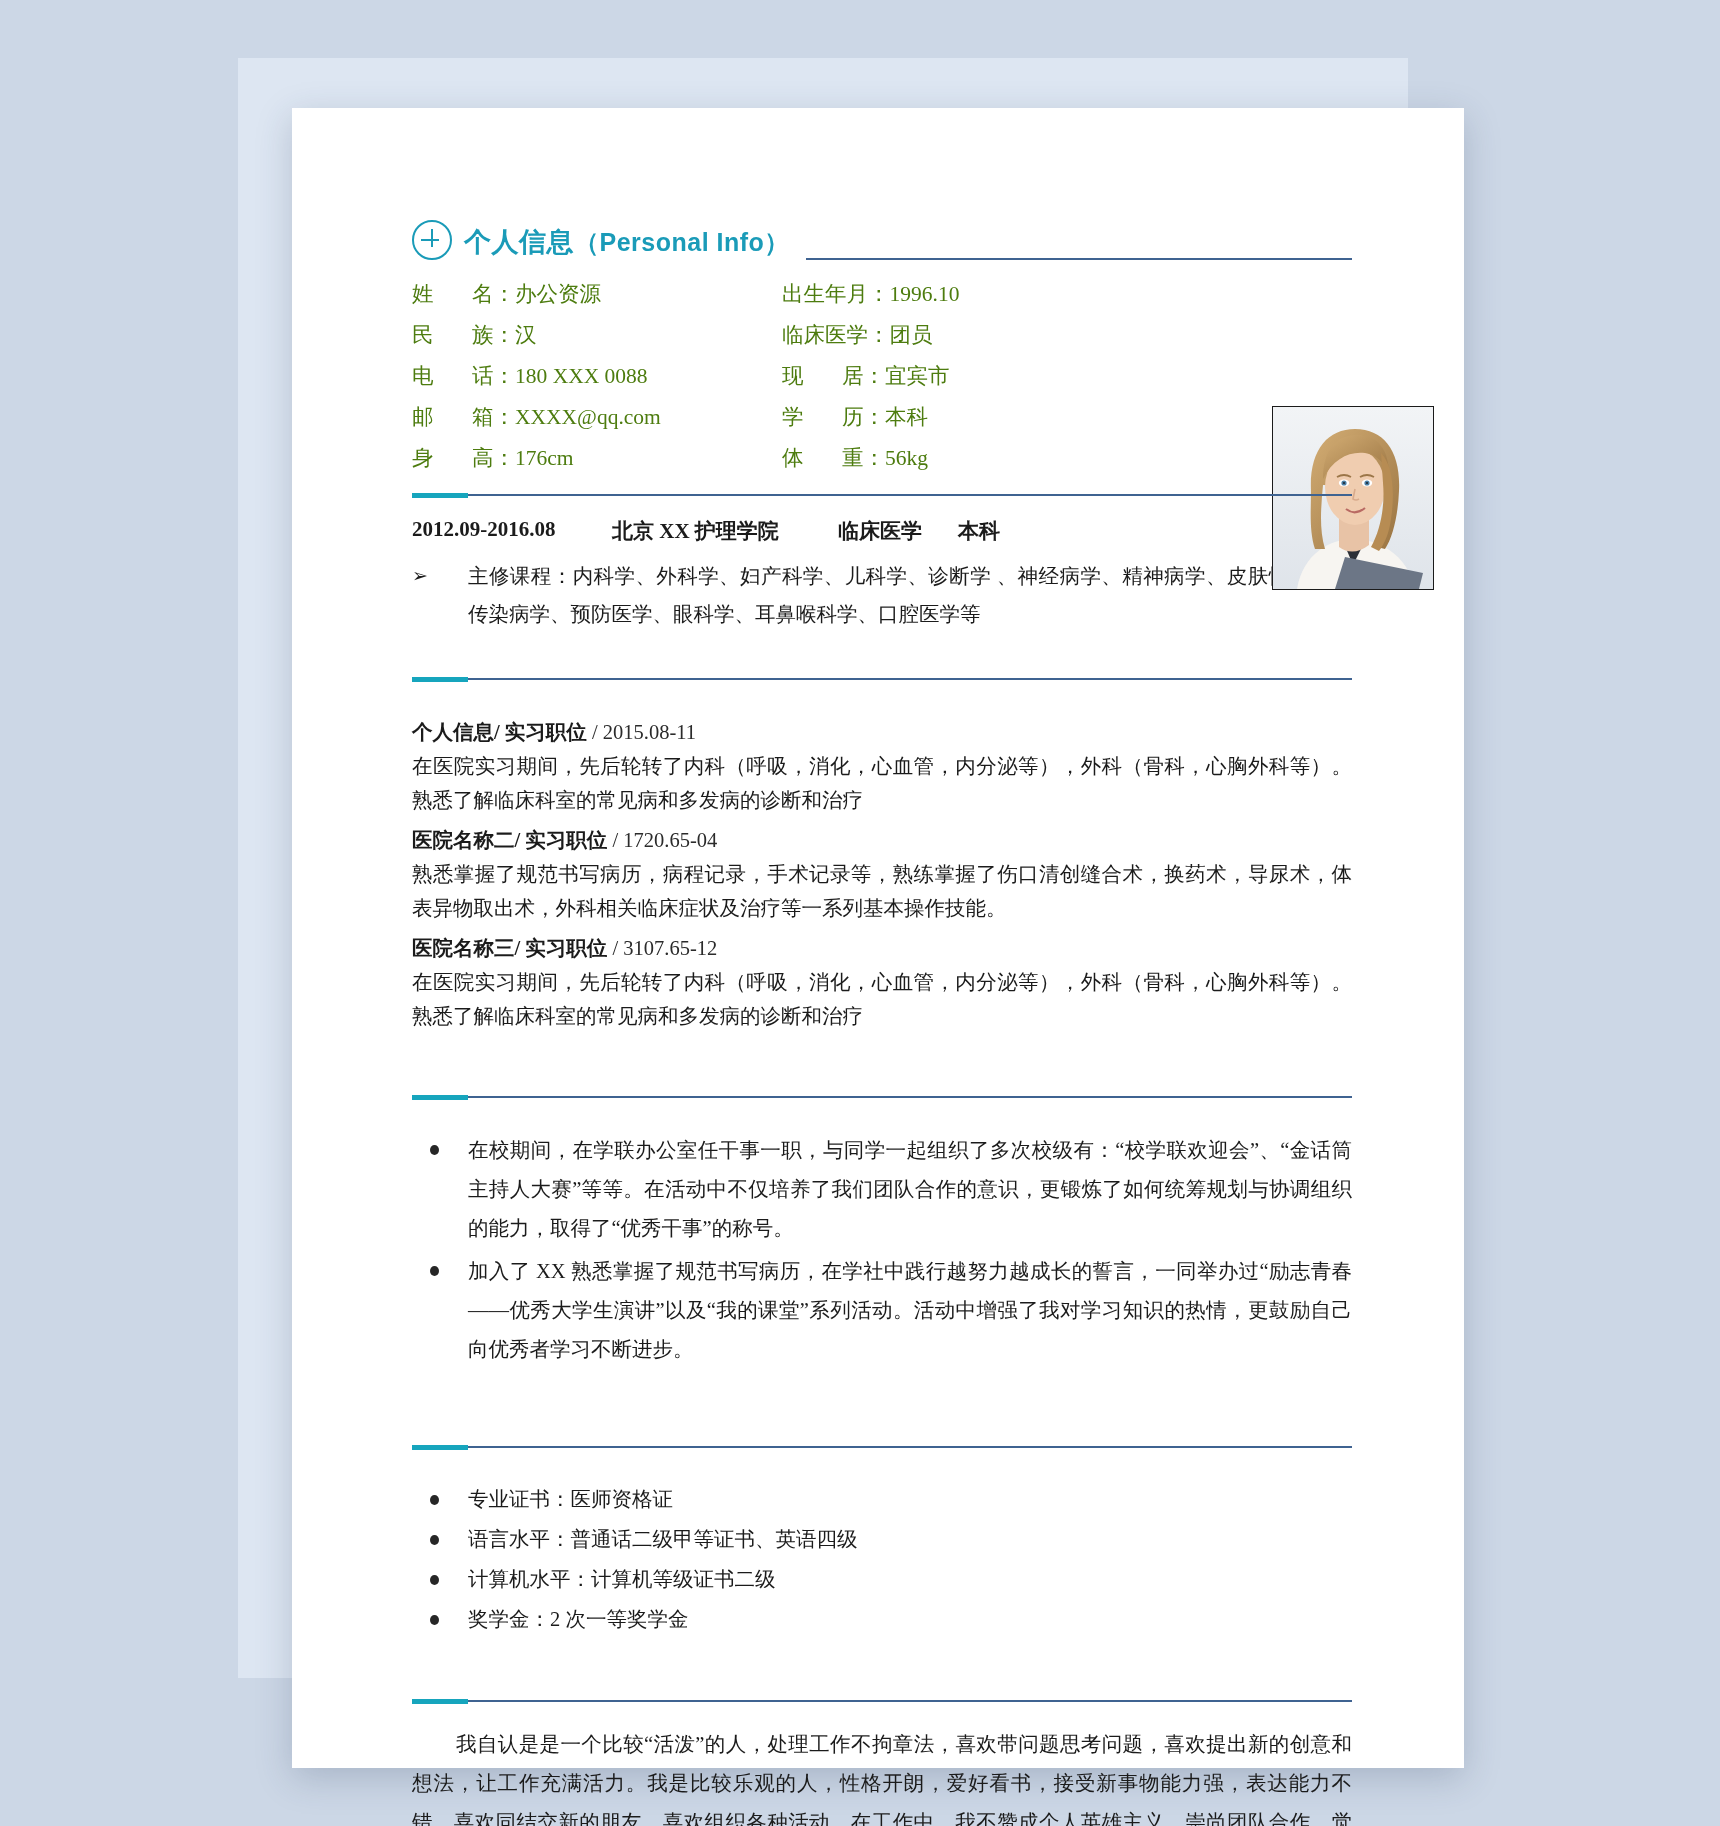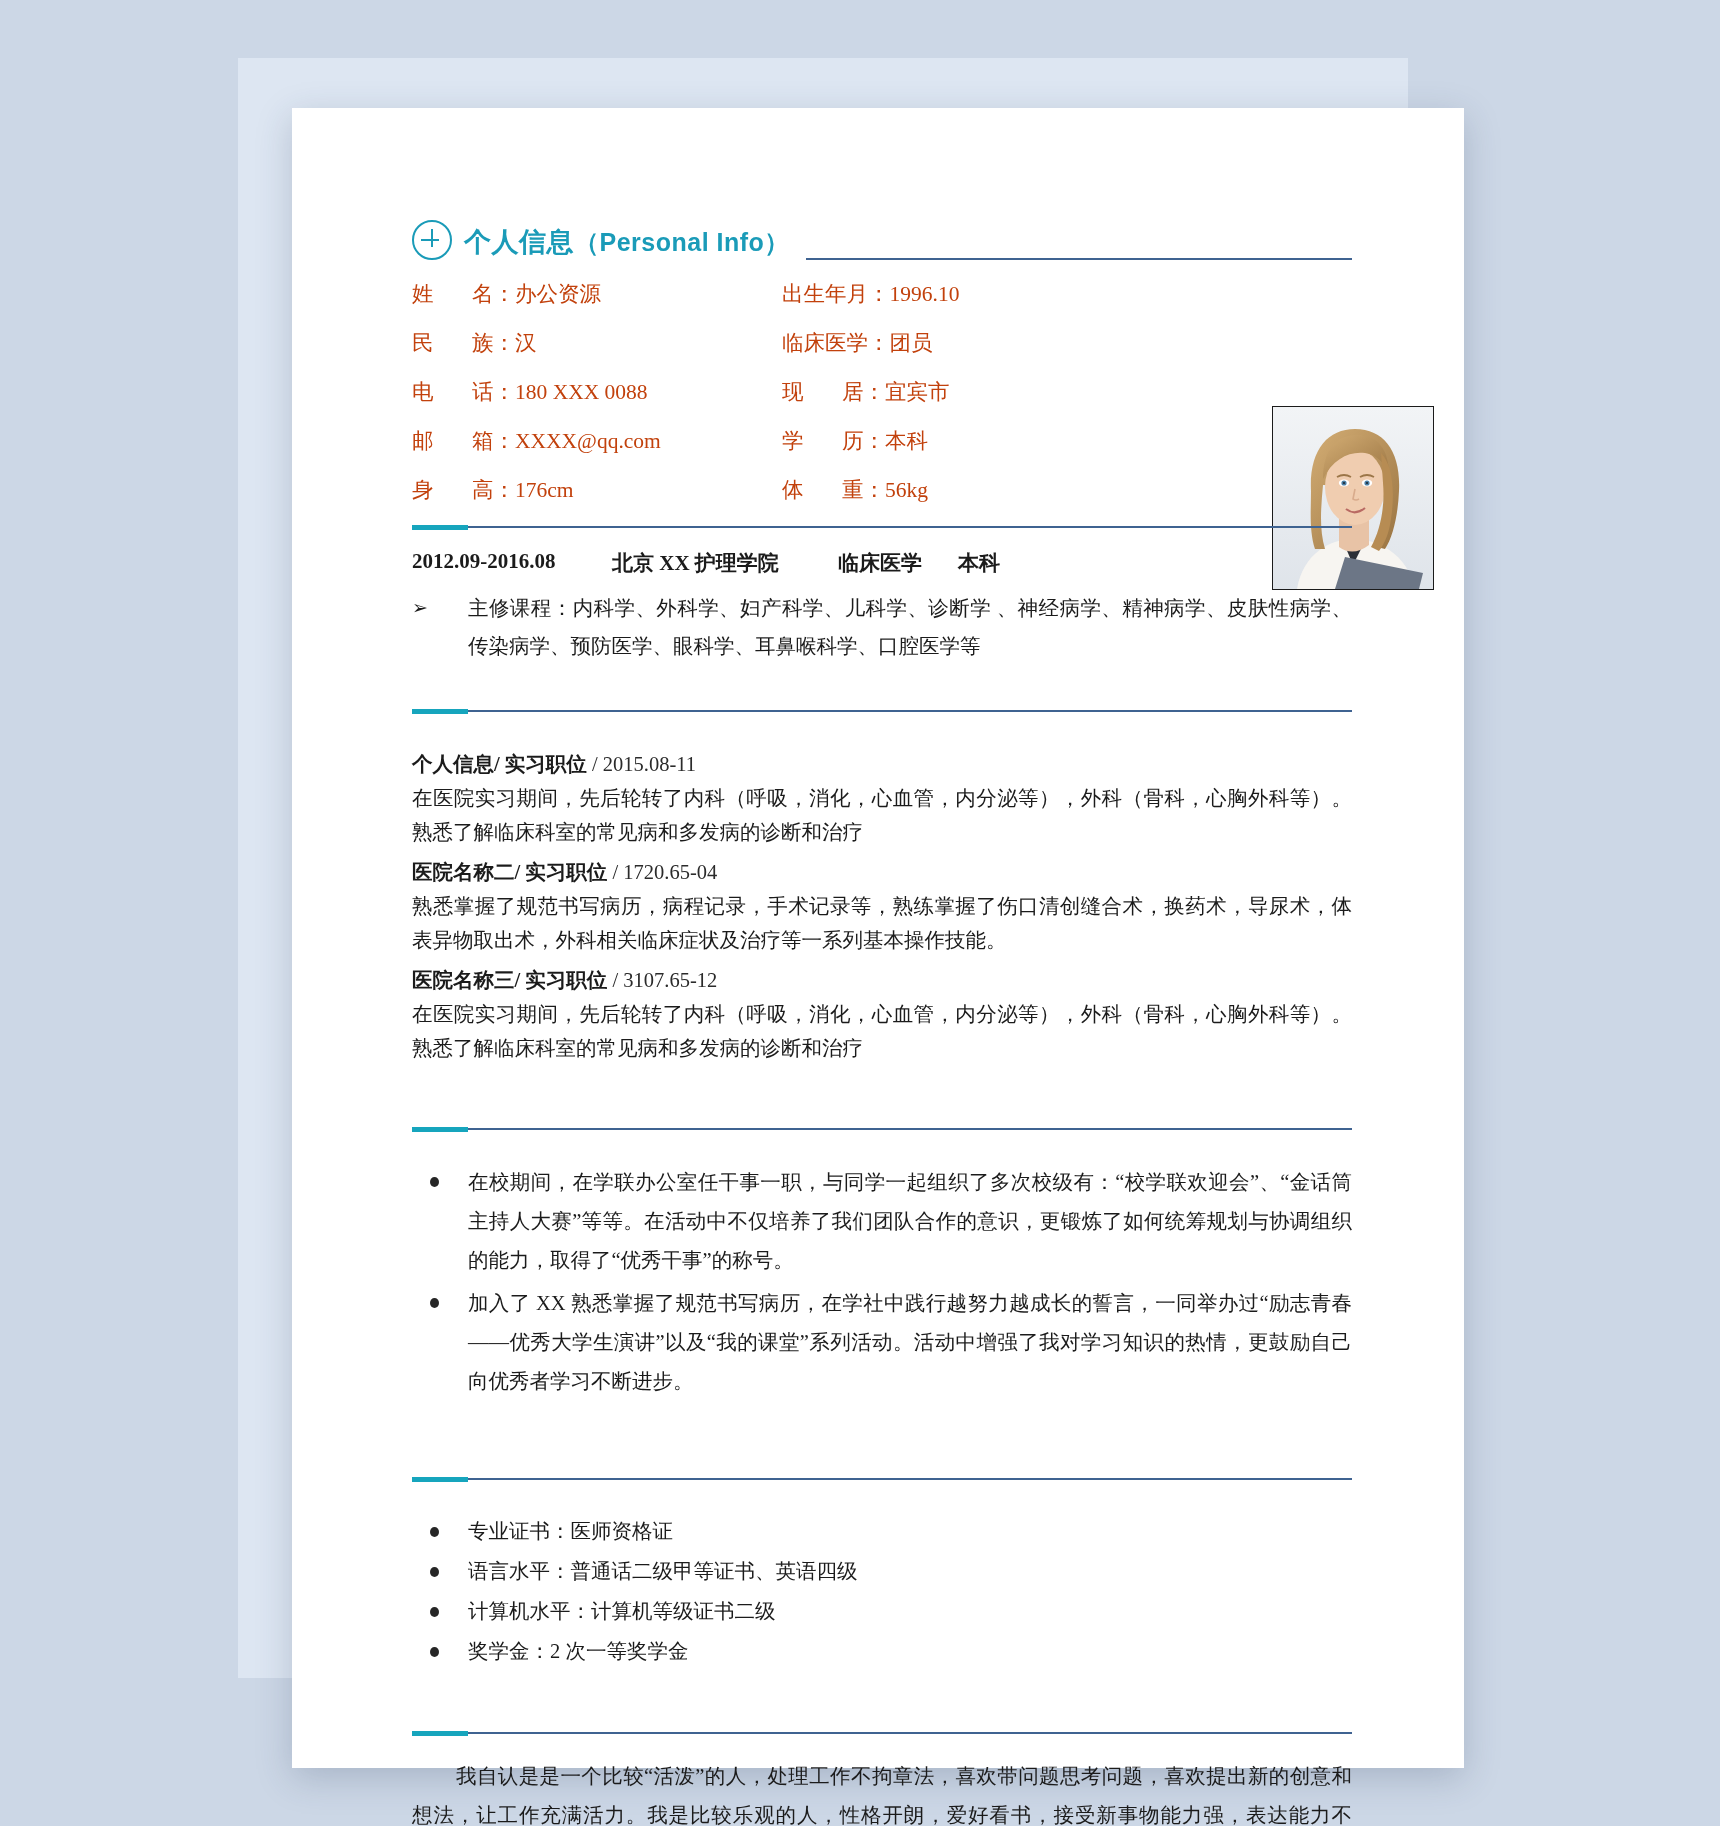--- a/index.html
+++ b/index.html
@@ -45,21 +45,21 @@
   }
   .sec-title .en{font-size:25px;}
   .head-rule{
     height:2px;background:#3f6391;flex:1 1 auto;margin-left:16px;margin-top:6px;
   }
 
   
   .info-wrap{position:relative;margin-top:16px;}
   .info-grid{
     display:grid;grid-template-columns:370px 1fr;
-    row-gap:12px;font-size:21.5px;color:#c2410c;
+    row-gap:4px;font-size:21.5px;color:#4d7c0f;
   }
   .info-cell{height:37px;line-height:37px;white-space:nowrap;}
   .lbl2{display:inline-block;width:22px;}
   .lbl-gap{display:inline-block;width:38px;}
 
   
   .divider{position:relative;height:4px;margin:16px 0 0 0;width:940px;}
   .divider .line{position:absolute;left:0;top:1px;width:100%;height:1.6px;background:#3f6391;}
   .divider .nub{position:absolute;left:0;top:0;width:56px;height:4.5px;background:#16a5bd;}
 

